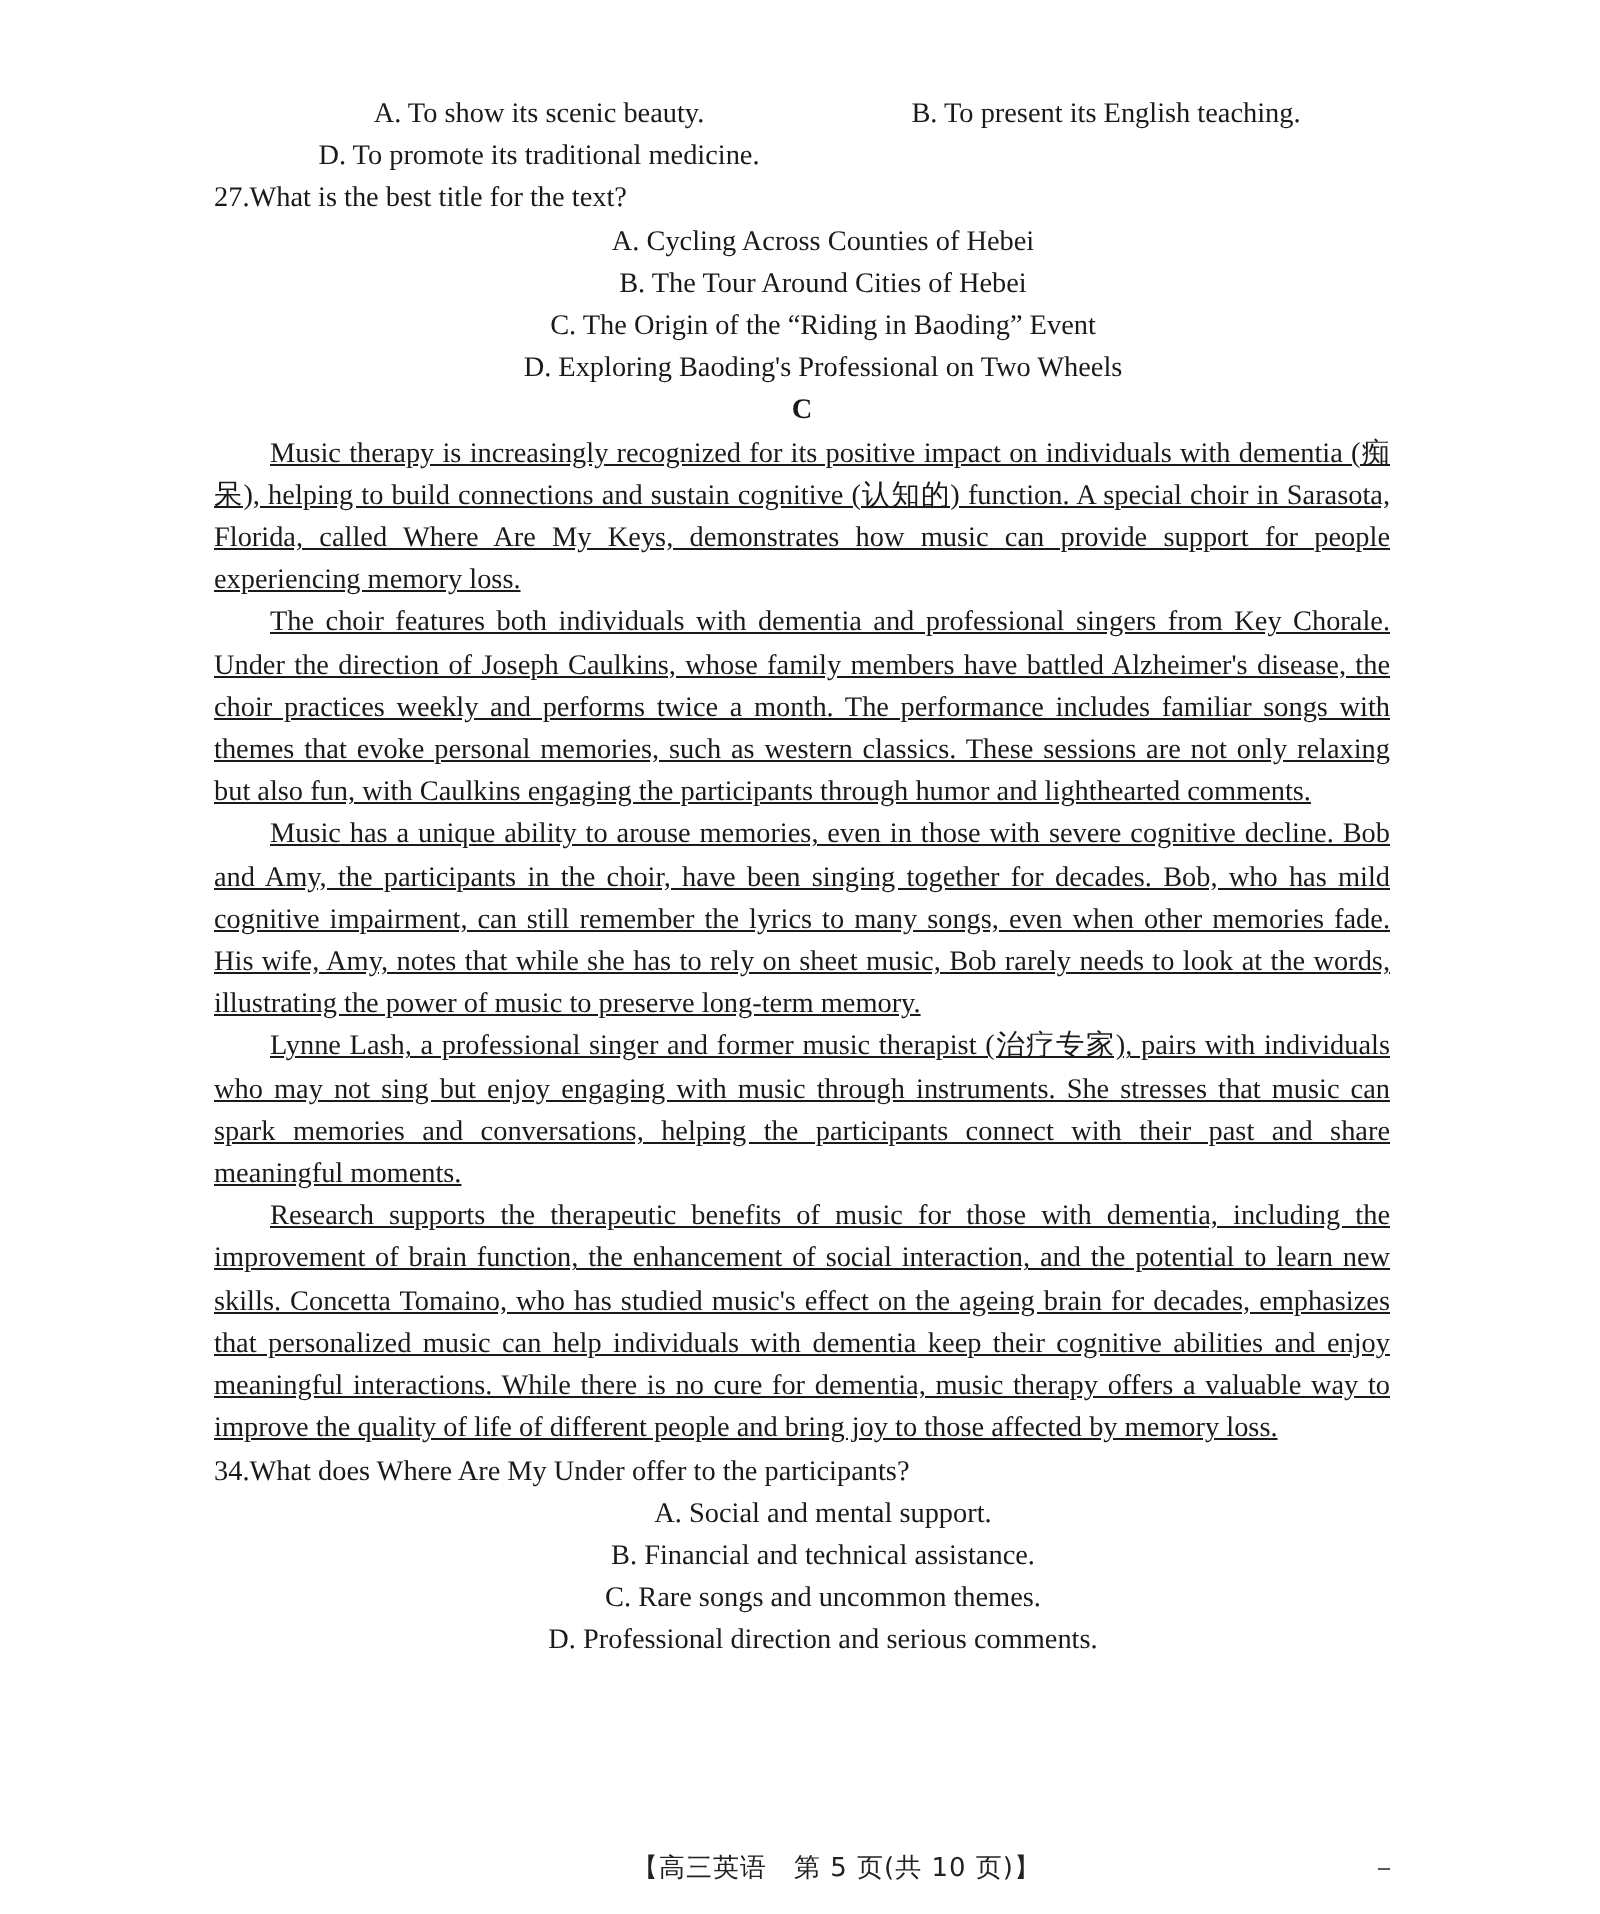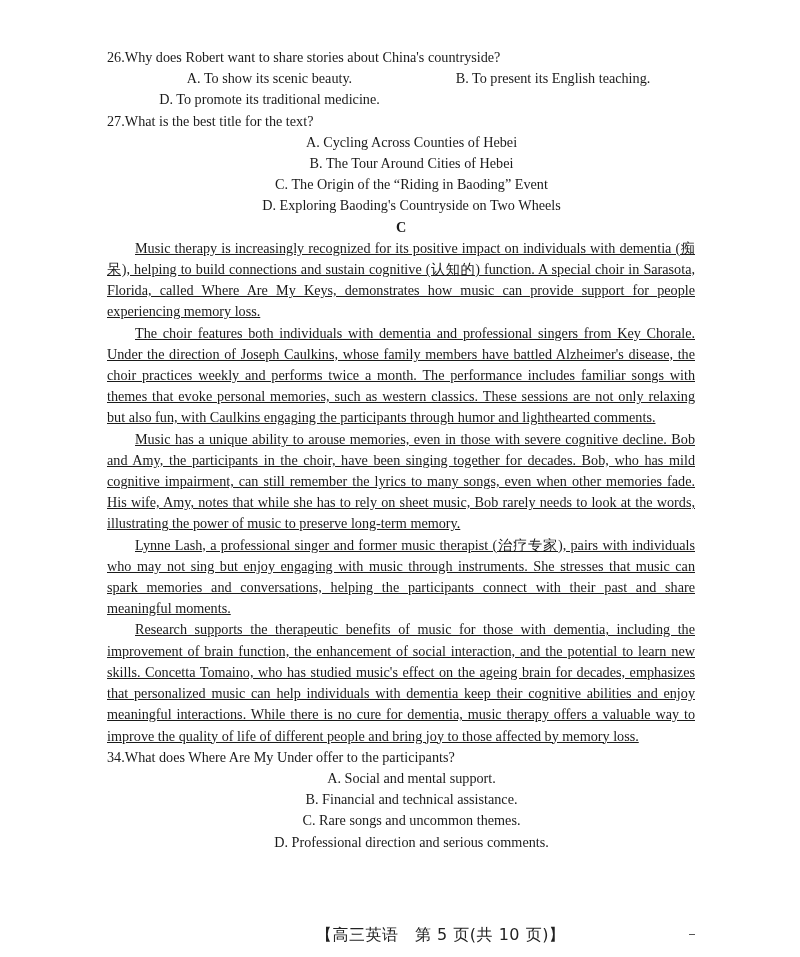--- a/index.html
+++ b/index.html
@@ -8,45 +8,42 @@
     font-family: "Liberation Serif", "DejaVu Serif", serif;
     position: relative; overflow: hidden;
   }
   .page { position: absolute; left: 107px; top: 47px; width: 588px; font-size: 14.2px; line-height: 21.2px; }
   .q { margin: 0; }
   .opts-grid { display: grid; grid-template-columns: 283px 1fr; padding-left: 21px; text-align: center; }
   .opts-list { padding-left: 21px; text-align: center; }
   .opt { white-space: nowrap; }
   .section { text-align: center; font-weight: bold; margin: 0; }
   .para { text-align: justify; text-indent: 28px; margin: 0; text-decoration: underline; }
-  .footer { position: absolute; top: 925px; left: 316px; font-size: 16px; font-family: "DejaVu Sans", sans-serif; color: #222; letter-spacing: 0.5px; }
+  .footer { position: absolute; top: 925px; left: 316px; font-size: 13px; font-family: "DejaVu Sans", sans-serif; color: #222; letter-spacing: 0.5px; }
   .dash { position: absolute; top: 926px; left: 689px; width: 6px; height: 1px; background: #555; margin-top: 8px; }
 </style>
 </head>
 <body>
 
 <div class="page">
 
-  <p class="q">
-    <span>26.</span><span>Why does Robert want to share stories about China's countryside?</span>
-  </p>
   <div class="opts-grid">
     <div class="opt">A. To show its scenic beauty.</div>
     <div class="opt">B. To present its English teaching.</div>
     <div class="opt">D. To promote its traditional medicine.</div>
   </div>
 
   <p class="q">
     <span>27.</span><span>What is the best title for the text?</span>
   </p>
   <div class="opts-list">
     <div class="opt">A. Cycling Across Counties of Hebei</div>
     <div class="opt">B. The Tour Around Cities of Hebei</div>
     <div class="opt">C. The Origin of the “Riding in Baoding” Event</div>
-    <div class="opt">D. Exploring Baoding's Countryside on Two Wheels</div>
+    <div class="opt">D. Exploring Baoding's Professional on Two Wheels</div>
   </div>
 
   <p class="section">C</p>
 
   <div>
     <p class="para">Music therapy is increasingly recognized for its positive impact on individuals with dementia (痴呆), helping to build connections and sustain cognitive (认知的) function. A special choir in Sarasota, Florida, called Where Are My Keys, demonstrates how music can provide support for people experiencing memory loss.</p>
     <p class="para">The choir features both individuals with dementia and professional singers from Key Chorale. Under the direction of Joseph Caulkins, whose family members have battled Alzheimer's disease, the choir practices weekly and performs twice a month. The performance includes familiar songs with themes that evoke personal memories, such as western classics. These sessions are not only relaxing but also fun, with Caulkins engaging the participants through humor and lighthearted comments.</p>
     <p class="para">Music has a unique ability to arouse memories, even in those with severe cognitive decline. Bob and Amy, the participants in the choir, have been singing together for decades. Bob, who has mild cognitive impairment, can still remember the lyrics to many songs, even when other memories fade. His wife, Amy, notes that while she has to rely on sheet music, Bob rarely needs to look at the words, illustrating the power of music to preserve long-term memory.</p>
     <p class="para">Lynne Lash, a professional singer and former music therapist (治疗专家), pairs with individuals who may not sing but enjoy engaging with music through instruments. She stresses that music can spark memories and conversations, helping the participants connect with their past and share meaningful moments.</p>
     <p class="para">Research supports the therapeutic benefits of music for those with dementia, including the improvement of brain function, the enhancement of social interaction, and the potential to learn new skills. Concetta Tomaino, who has studied music's effect on the ageing brain for decades, emphasizes that personalized music can help individuals with dementia keep their cognitive abilities and enjoy meaningful interactions. While there is no cure for dementia, music therapy offers a valuable way to improve the quality of life of different people and bring joy to those affected by memory loss.</p>

